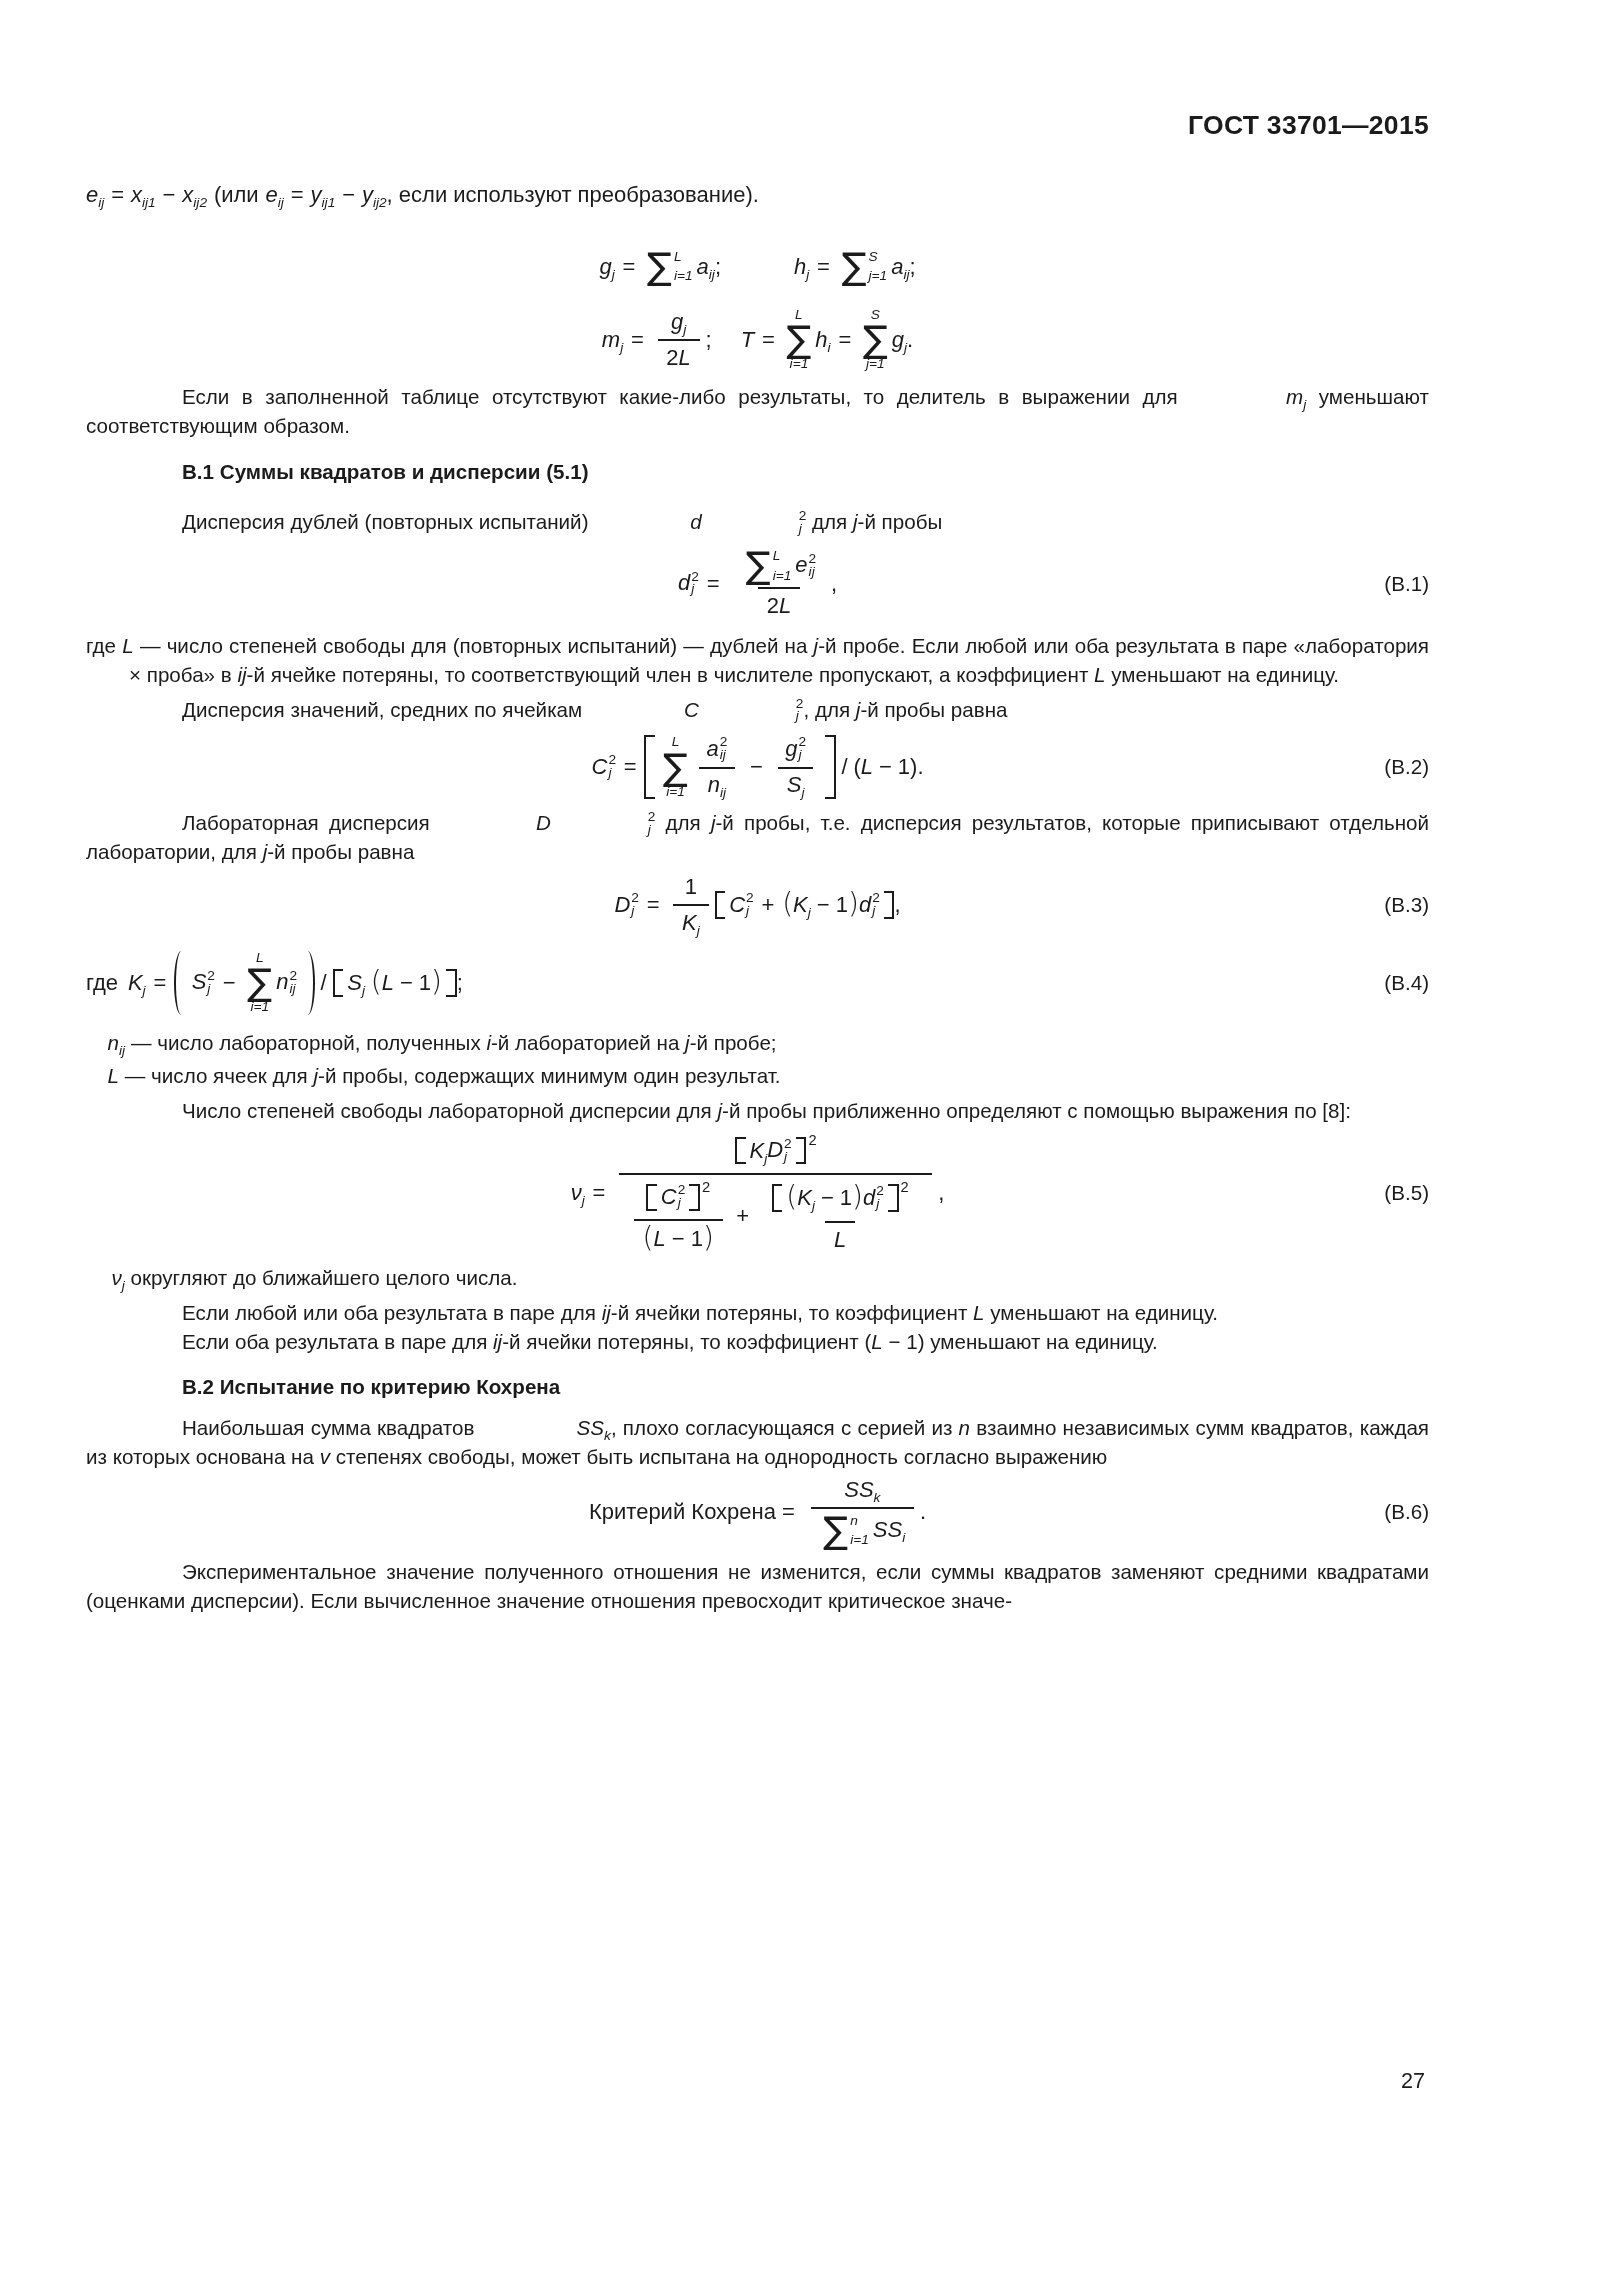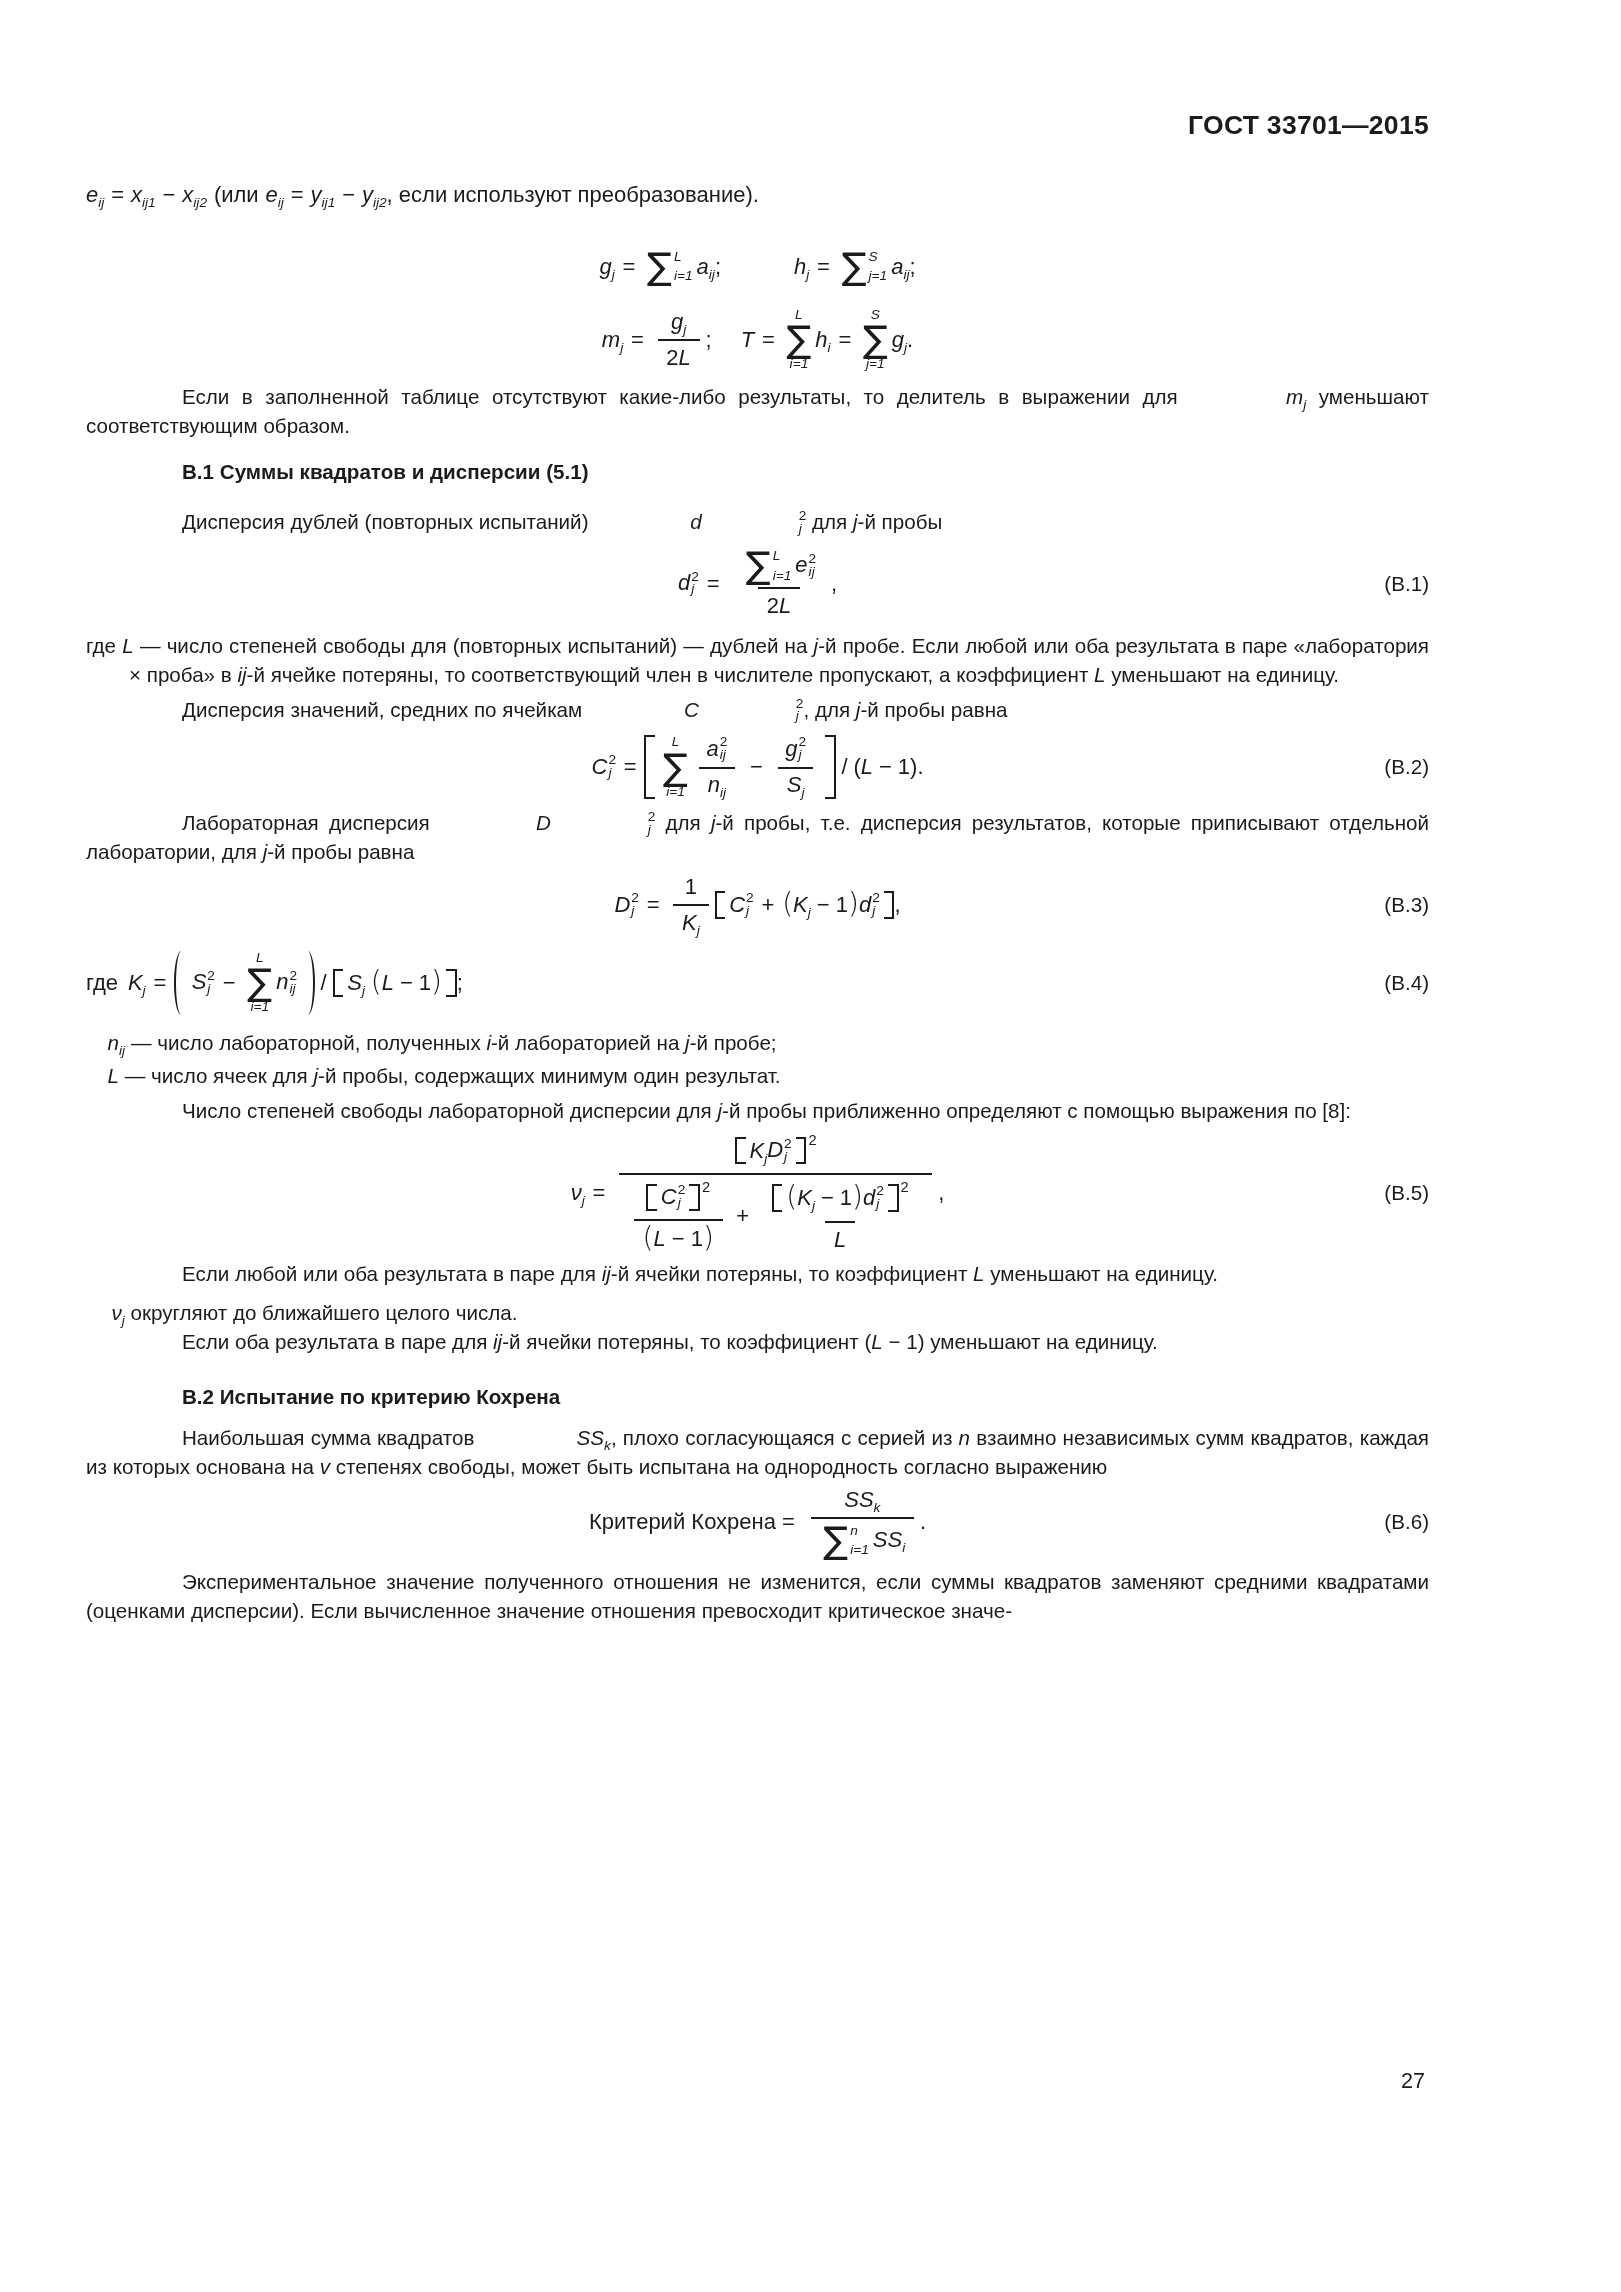--- a/index.html
+++ b/index.html
@@ -368,27 +368,27 @@
                 <span class="v">L</span>
               </span>
           </span>
         </span>
       </span>
       <span class="pt">,</span>
     </span>
     <span class="eqnum">(В.5)</span>
   </div>
 
+  <p class="para" style="margin-top:9.8px;padding-left:25.5px"><span class="tok"><span class="v">ν</span><sub>j</sub></span><span> округляют до ближайшего целого числа.</span></p>
+
   <p class="para ind" style="margin-top:5.9px"><span>Если любой или оба результата в паре для </span><span class="v">ij</span><span>-й ячейки потеряны, то коэффициент </span><span class="v">L</span><span> уменьшают на единицу.</span></p>
 
-  <p class="para" style="margin-top:9.8px;padding-left:25.5px"><span class="tok"><span class="v">ν</span><sub>j</sub></span><span> округляют до ближайшего целого числа.</span></p>
-
   <p class="para ind"><span>Если оба результата в паре для </span><span class="v">ij</span><span>-й ячейки потеряны, то коэффициент (</span><span class="v">L</span><span> − 1) уменьшают на единицу.</span></p>
 
-  <p class="sec" style="margin-top:26px">В.2 Испытание по критерию Кохрена</p>
+  <p class="sec" style="margin-top:16px">В.2 Испытание по критерию Кохрена</p>
 
   <p class="para ind" style="margin-top:11.8px"><span>Наибольшая сумма квадратов </span><span class="tok"><span class="v">SS</span><sub>k</sub></span><span>, плохо согласующаяся с серией из </span><span class="v">n</span><span> взаимно независимых сумм квадратов, каждая из которых основана на </span><span class="v">v</span><span> степенях свободы, может быть испытана на однородность согласно выражению</span></p>
 
   <div class="eqrow" style="margin-top:5.9px">
     <span class="fx">
       <span class="pt mr">Критерий Кохрена =</span>
       <span class="frac">
         <span class="num">
             <span class="tok"><span class="v">SS</span><sub>k</sub></span>
           </span>

